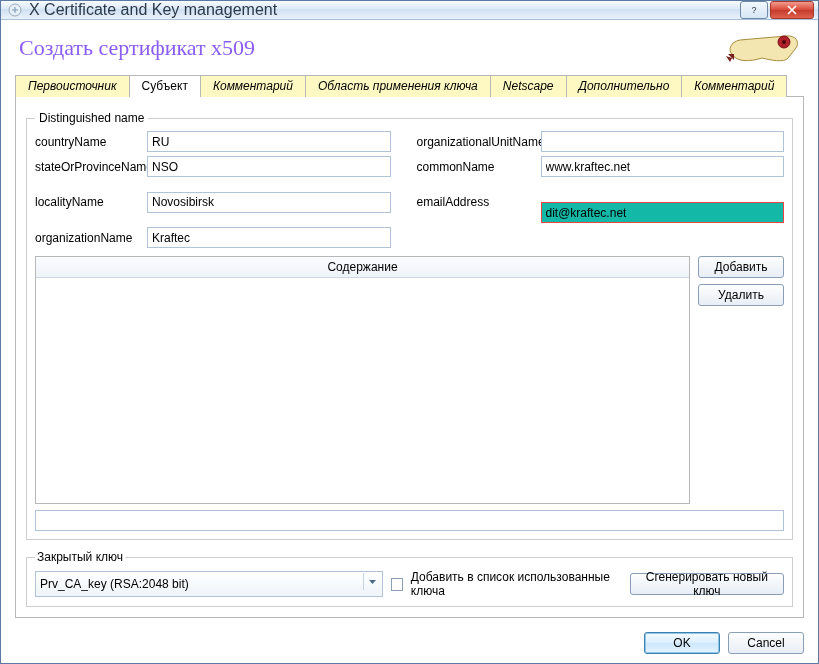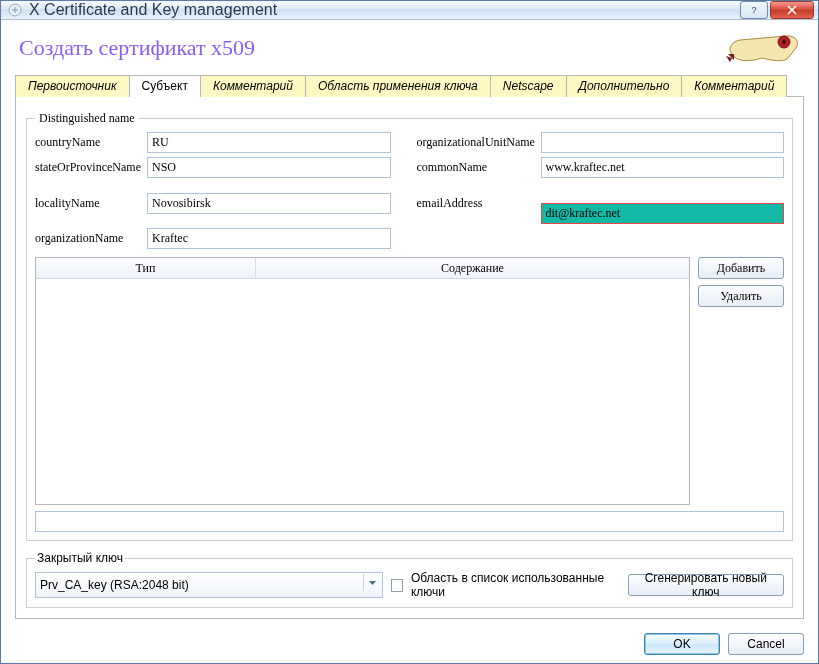--- a/index.html
+++ b/index.html
@@ -23,21 +23,21 @@
   .tab { border:1px solid #b7b7b7; border-bottom:none; padding:3px 12px 4px 12px; margin-right:-1px; background:#f0f0f0; font-size:12px; color:#000; position:relative; top:1px; white-space:nowrap; }
   .tab.active { background:#fff; z-index:2; border-color:#b7b7b7; }
   .tab.inactive { background:#fef9c3;font-style:italic; }
 
   .panel { flex:1; margin:0 14px 4px 14px; border:1px solid #b7b7b7; background:#fff; padding:8px 10px 10px 10px; display:flex; flex-direction:column; overflow:hidden; }
 
   .row { display:flex; align-items:center; margin:2px 0; }
   .lbl { width:98px; }
   .txt { flex:1; height:21px; border:1px solid #b0c3d9; background:#fff; font-family:inherit; font-size:12px; padding:0 4px; }
 
-  fieldset.group { border:1px solid #cfcfcf; margin:6px 0 2px 0; padding:6px 8px 8px 8px;font-family:Liberation Serif, serif; }
+  fieldset.group { border:1px solid #cfcfcf; margin:6px 0 2px 0; padding:6px 8px 8px 8px; }
   fieldset.group > legend { padding:0 4px; font-size:12px; }
 
   .grid2 { display:grid; grid-template-columns: 112px 1fr 26px 124px 1fr; column-gap:0; row-gap:4px; align-items:center; }
   .spacer { width:26px; }
   .grid2 input.txt { width:100%; }
   .focused { border:1px solid #ef4444; background:#14b8a6;margin-top:21px; }
 
   .dn-extra { display:flex; gap:8px; margin-top:8px; align-items:flex-start; }
   .table-wrap { flex:1; border:1px solid #b7b7b7; background:#fff; height:248px; }
   .table-head { display:flex; height:21px; background:linear-gradient(#fbfcfe,#eef3f9); border-bottom:1px solid #cfd8e3; }
@@ -139,21 +139,20 @@
           <span>organizationName</span>
           <input class="txt" value="Kraftec" style="">
           <span class="spacer"></span>
           <span></span>
           <span></span>
         </div>
 
         <div class="dn-extra">
           <div class="table-wrap">
             <div class="table-head">
-              <div class="th" style="width:220px;">Тип</div>
               <div class="th" style="flex:1;">Содержание</div>
             </div>
           </div>
           <div class="side-btns">
             <button class="btn">
                 <span>Добавить</span>
               </button>
             <button class="btn">
                 <span>Удалить</span>
               </button>
@@ -170,21 +169,21 @@
         <div class="pk-row">
           <div class="select-like">
             <span>Prv_CA_key (RSA:2048 bit)</span>
             <span class="caret">
               <svg width="9" height="9" viewBox="0 0 9 9">
                   <path d="M1 3 L4.5 7 L8 3 Z" fill="#4a6a8a"></path>
                 </svg>
             </span>
           </div>
           <span class="chk"></span>
-          <span>Область в список использованные ключи</span>
+          <span>Добавить в список использованные ключа</span>
           <button class="btn gen-btn">
               <span>Сгенерировать новый ключ</span>
             </button>
         </div>
       </fieldset>
 
     </div>
 
     <div class="footer">
       <button class="btn ok">

